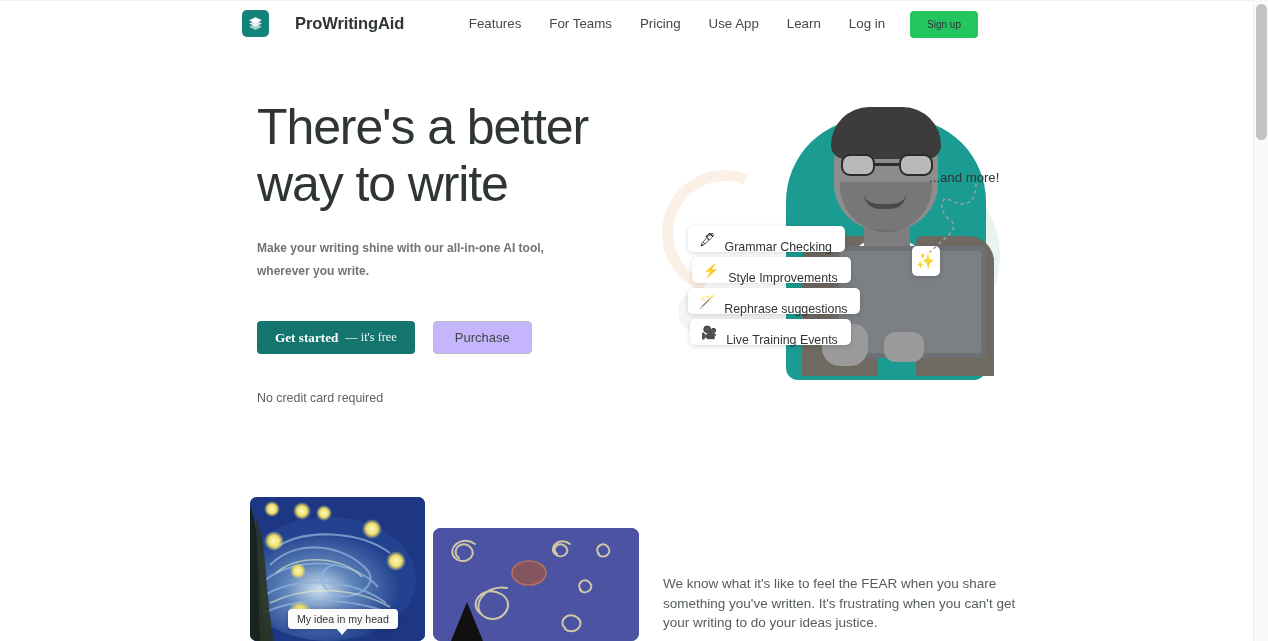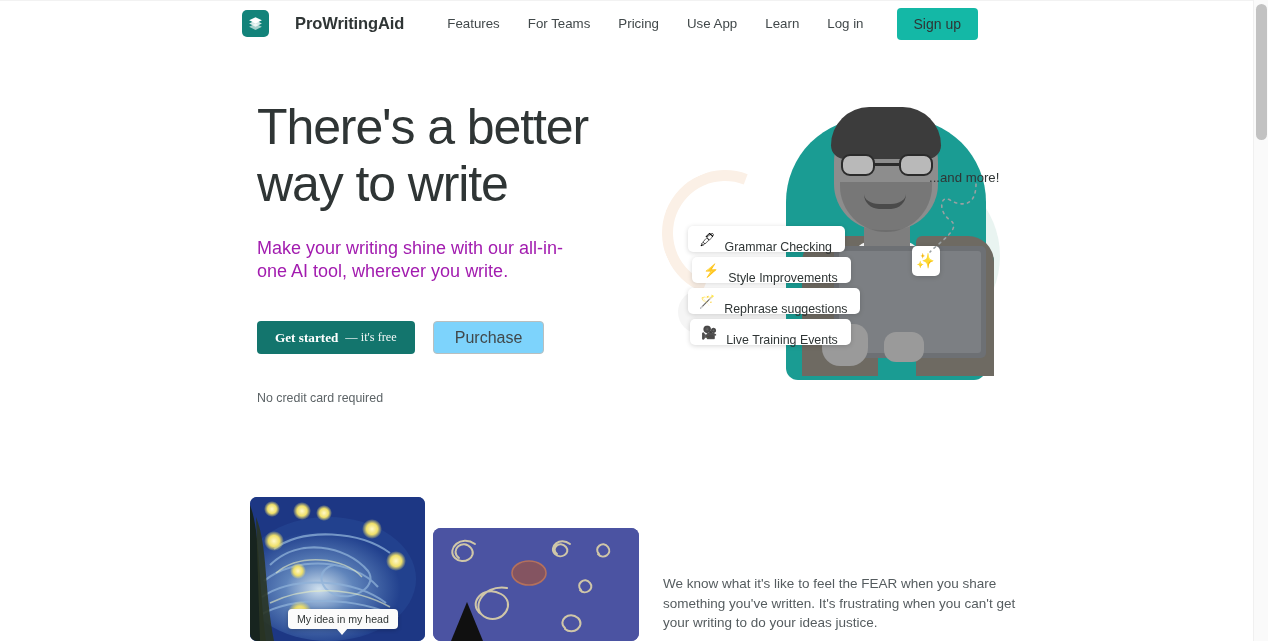--- a/index.html
+++ b/index.html
@@ -57,47 +57,47 @@
 
   .nav {
     position: absolute; right: 275px; top: 0; height: 48px;
     display: flex; align-items: center; gap: 0;
   }
   .nav-link {
     font-size: 13.3px; color: #41484a; text-decoration: none;
     padding: 0 14px; line-height: 48px; white-space: nowrap; cursor: pointer;
   }
   .nav-signup {
-    background: #14b8a6; color: #2f3535; font-size: 14px;
+    background: #22c55e; color: #2f3535; font-size: 10px;
     padding: 8px 17px; border-radius: 4px; border: none;
-    margin-left: 19px; cursor: pointer; font-family: inherit;
+    margin-left: 11px; cursor: pointer; font-family: inherit;
     white-space: nowrap;
   }
 
   
   .hero-text { position: absolute; left: 257px; top: 99px; width: 400px; }
   .hero-title {
     font-size: 50px; line-height: 57px; font-weight: normal;
     color: #2f3535; letter-spacing: -1.1px;
   }
   .hero-sub {
-    margin-top: 24px; font-size: 18px; line-height: 23px;
-    color: #a21caf; max-width: 325px;
+    margin-top: 24px; font-size: 12px; line-height: 23px;
+    color: #737373; max-width: 325px; font-weight: bold;
   }
   .cta-row { margin-top: 38px; display: flex; align-items: center; gap: 18px; }
   .btn-primary {
     background: #13756d; color: #ffffff; border: none; border-radius: 4px;
     padding: 0 18px; height: 33px; font-size: 13.2px; cursor: pointer;
     font-family: Liberation Serif, serif; display: inline-flex; align-items: center; gap: 7px;
   }
   .btn-primary .bp-main { font-weight: bold; }
   .btn-primary .bp-sub { font-weight: normal; font-size: 12.3px; opacity: .95; }
   .btn-outline {
-    background: #7dd3fc; color: #41484a; border: 1px solid #b9bfbf;
-    border-radius: 4px; padding: 0 21px; height: 33px; font-size: 16px;
+    background: #c4b5fd; color: #41484a; border: 1px solid #b9bfbf;
+    border-radius: 4px; padding: 0 21px; height: 33px; font-size: 13px;
     cursor: pointer; font-family: inherit;
   }
   .no-card { margin-top: 37px; font-size: 12.4px; color: #5c6366; }
 
   
   .hero-art {
     position: absolute; left: 648px; top: 96px; width: 400px; height: 300px;
   }
   .blob-mint {
     position: absolute; right: 48px; top: 72px; width: 176px; height: 176px;

